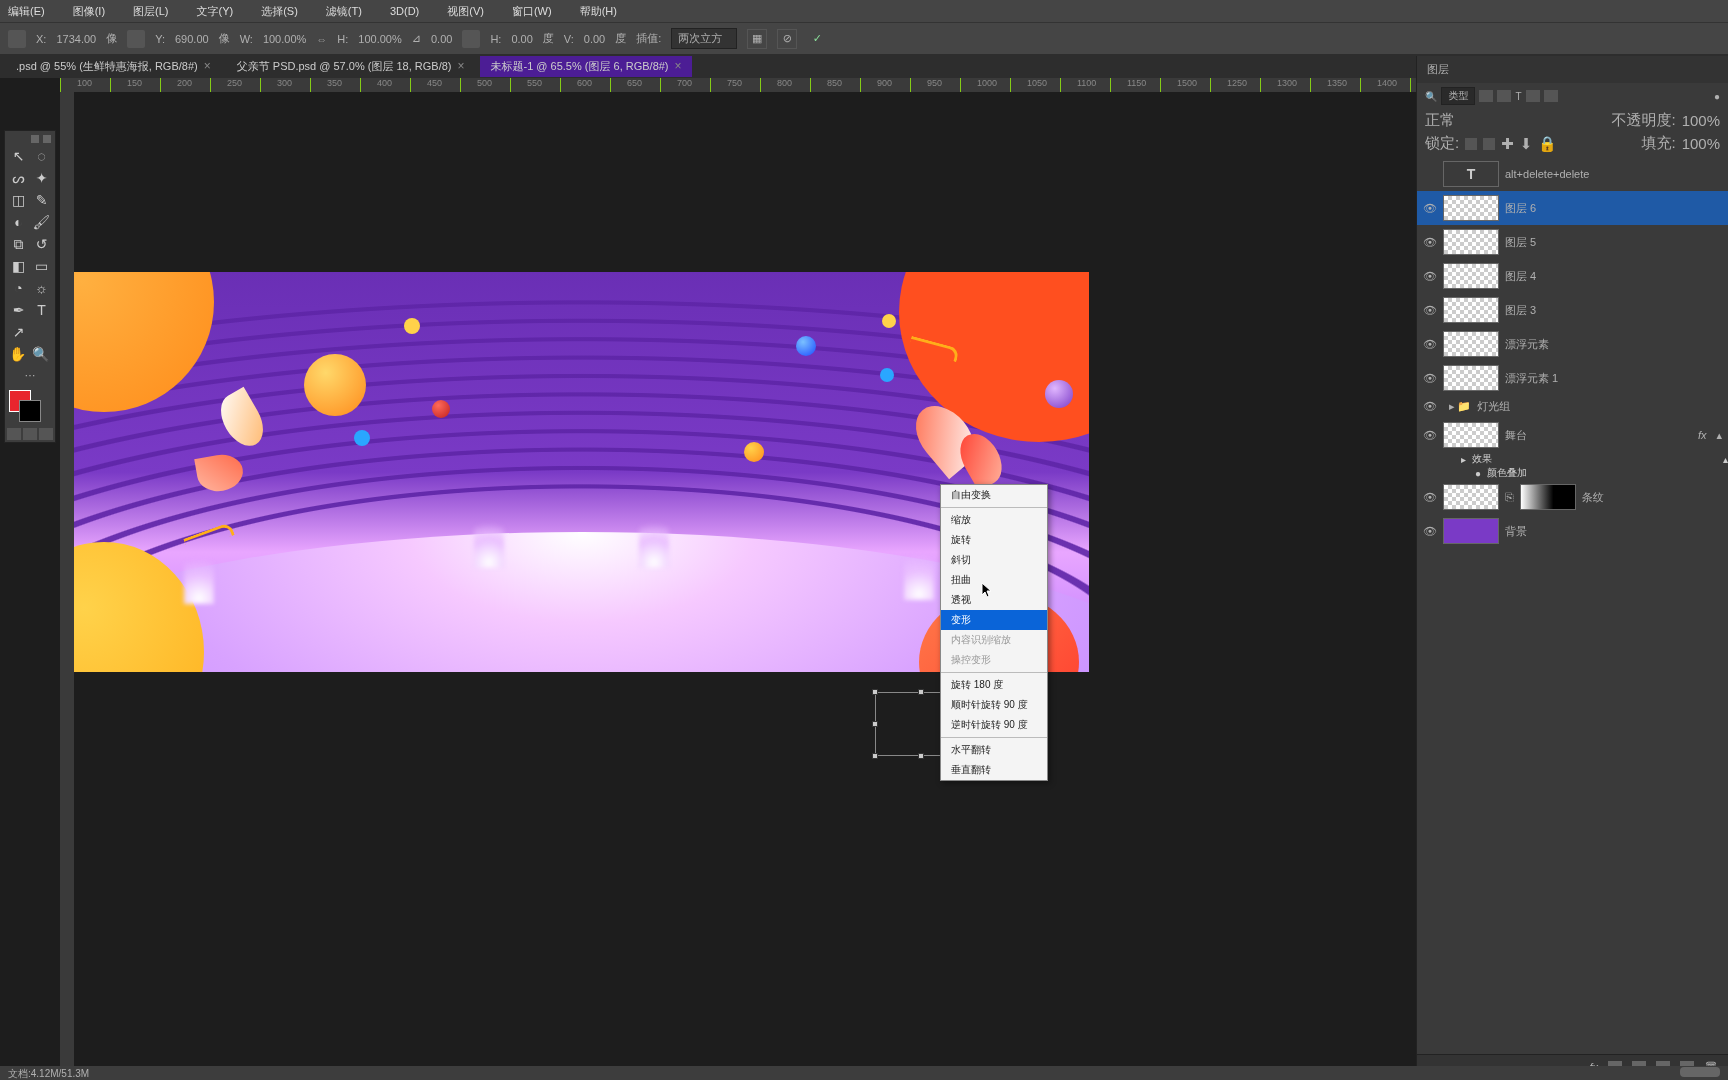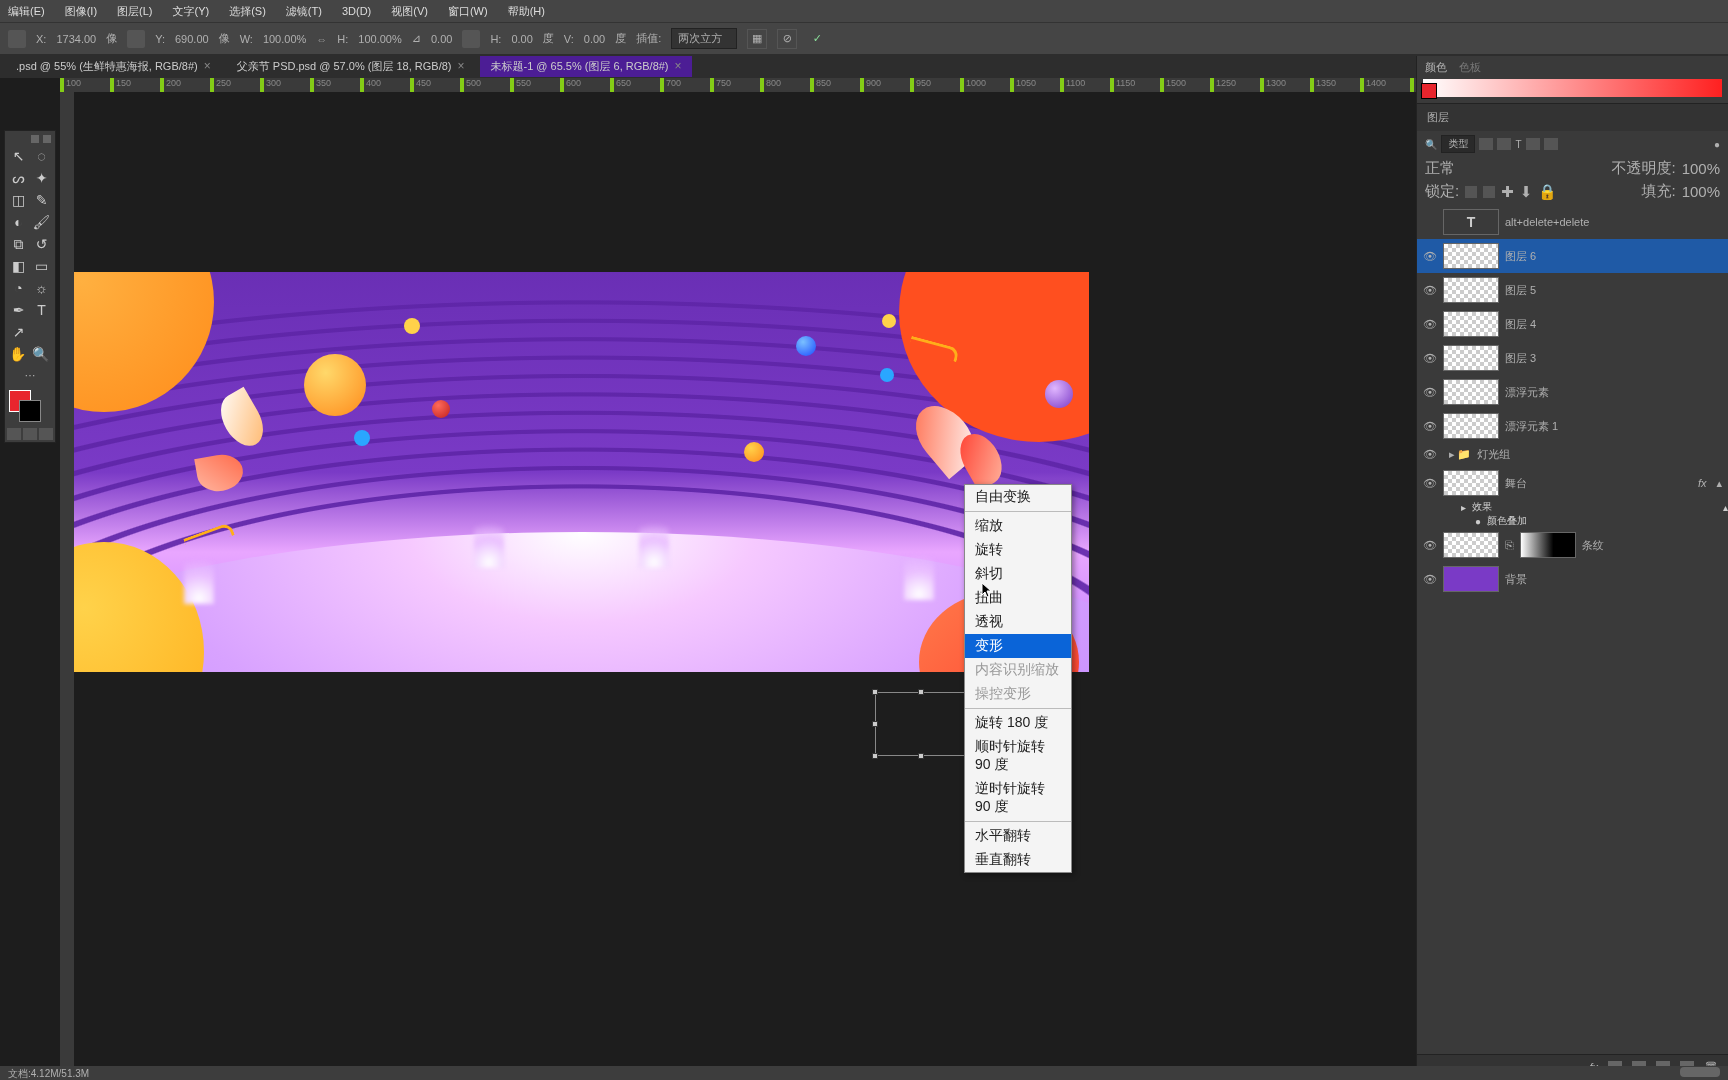--- a/index.html
+++ b/index.html
@@ -1,28 +1,28 @@
 <!DOCTYPE html>
 <html><head>
 <meta charset="utf-8">
 <style>
 *{box-sizing:border-box;margin:0;padding:0;font-family:"Microsoft YaHei",Arial,sans-serif;user-select:none}
 body{background:#1d1d1d;width:1728px;height:1080px;overflow:hidden;position:relative;color:#b0b0b0;font-size:11px}
-.topbar{display:flex;align-items:center;height:22px;background:#454545;padding:4px 8px;gap:20px}
+.topbar{display:flex;align-items:center;height:22px;background:#454545;padding:4px 8px;gap:28px}
 .topbar span{font-size:11px;color:#ddd}
 .optbar{display:flex;align-items:center;height:32px;background:#454545;border-top:1px solid #333;padding:0 8px;gap:10px;font-size:11px}
 .optbar .ico{width:18px;height:18px;background:#555;border-radius:2px}
 .optbar .sel{background:#333;padding:2px 14px 2px 6px;border:1px solid #222}
 .optbar .btn{width:20px;height:20px;border:1px solid #555;display:flex;align-items:center;justify-content:center}
 .tabbar{display:flex;align-items:center;height:24px;background:#2d2d2d;padding:6px 6px;gap:6px}
 .tabbar .tab{padding:3px 10px;font-size:11px;color:#ccc;display:flex;align-items:center;gap:6px}
 .tabbar .tab.active{background:#4c1d95}
 .tabbar .x{color:#888;font-size:12px}
 .ruler-h{position:absolute;left:60px;right:250px;top:78px;height:14px;background:#3a3a3a;color:#888;font-size:9px;display:flex;overflow:hidden}
-.ruler-h span{flex:none;width:50px;border-left:4px solid #84cc16;padding-left:2px}
+.ruler-h span{flex:none;width:50px;border-left:1px solid #84cc16;padding-left:16px}
 .toolbox{position:absolute;left:4px;top:130px;width:52px;background:#3d3d3d;border:1px solid #222;padding:2px}
 .toolbox .thead{display:flex;justify-content:flex-end;gap:4px;padding:2px}
 .toolbox .thead i{width:8px;height:8px;background:#666}
 .toolbox .row{display:flex}
 .toolbox .tool{width:24px;height:22px;display:flex;align-items:center;justify-content:center;color:#ccc;font-size:14px}
 .swatch{margin-top:6px;position:relative;width:36px;height:36px}
 .swatch .fg{position:absolute;left:2px;top:2px;width:22px;height:22px;background:#e8252d;border:1px solid #fff}
 .swatch .bg{position:absolute;right:2px;bottom:2px;width:22px;height:22px;background:#000;border:1px solid #888}
 .toolbox .foot{display:flex;gap:2px;margin-top:4px}
 .toolbox .foot i{width:14px;height:12px;background:#555}
@@ -55,21 +55,21 @@
 .squig{position:absolute;width:50px;height:14px;border:3px solid #ffae1a;border-bottom:none;border-left:none;border-radius:0 10px 0 10px}
 .sq1{left:110px;top:258px;transform:rotate(-20deg)}
 .sq2{right:130px;top:70px;transform:rotate(15deg)}
 .glow{position:absolute;width:30px;height:60px;background:radial-gradient(circle at 50% 90%,#fff 0%,#eac0ff 40%,transparent 70%);filter:blur(2px)}
 .g1{left:110px;top:272px}.g2{left:400px;top:236px}.g3{left:565px;top:236px}.g4{left:830px;top:268px}
 .sel-box{position:absolute;border:1px solid #888;left:815px;top:600px;width:92px;height:64px}
 .sel-box i{position:absolute;width:6px;height:6px;background:#ccc;border:1px solid #333}
 .sel-box .tl{left:-4px;top:-4px}.sel-box .tr{right:-4px;top:-4px}.sel-box .bl{left:-4px;bottom:-4px}.sel-box .br{right:-4px;bottom:-4px}
 .sel-box .tm{left:50%;top:-4px;margin-left:-3px}.sel-box .bm{left:50%;bottom:-4px;margin-left:-3px}
 .sel-box .ml{left:-4px;top:50%;margin-top:-3px}.sel-box .mr{right:-4px;top:50%;margin-top:-3px}
-.ctxmenu{position:absolute;left:964px;top:484px;width:108px;background:#f4f4f4;border:1px solid #888;font-size:14px;color:#222;box-shadow:2px 2px 6px rgba(0,0,0,.4)}
+.ctxmenu{position:absolute;left:940px;top:484px;width:108px;background:#f4f4f4;border:1px solid #888;font-size:10px;color:#222;box-shadow:2px 2px 6px rgba(0,0,0,.4)}
 .ctxmenu div{padding:3px 10px}
 .ctxmenu .sep{height:1px;background:#bbb;padding:0;margin:2px 0}
 .ctxmenu .dis{color:#999}
 .ctxmenu .hi{background:#0a64d8;color:#fff}
 .rpanel{position:absolute;right:0;top:56px;width:312px;bottom:0;background:#3a3a3a;border-left:1px solid #222;display:flex;flex-direction:column}
 .rpanel .colorrow{height:48px;border-bottom:1px solid #222;display:flex;flex-direction:column}
 .rpanel .colortabs{display:flex;gap:12px;padding:4px 8px;font-size:11px}
 .rpanel .grad{height:22px;margin:0 6px 6px 6px;background:linear-gradient(90deg,#fff 0%,#ff2020 100%);position:relative}
 .rpanel .grad .tiny{position:absolute;left:-2px;bottom:-2px;width:16px;height:16px;background:#e8252d;border:1px solid #000}
 .rpanel .layerhead{padding:6px 10px;font-size:11px;background:#333}
@@ -306,29 +306,20 @@
     <div class=" ">垂直翻转</div>
   </div>
 
 <div class="cursor">
  <svg viewBox="0 0 12 18">
       <path d="M1 1 L1 13 L4 10 L6 15 L8 14 L6 9 L10 9 Z" fill="#000" stroke="#fff" stroke-width="1"></path>
     </svg>
 </div>
 
 <div class="rpanel">
- <div class="colorrow">
-  <div class="colortabs">
-   <span>颜色</span>
-   <span style="color:#777">色板</span>
-  </div>
-  <div class="grad">
-        <div class="tiny"></div>
-      </div>
- </div>
  <div class="layerhead">图层</div>
  <div class="layeropts">
   <span>🔍</span>
   <span class="sel">类型</span>
   <span class="ico"></span>
   <span class="ico"></span>
   <span>T</span>
   <span class="ico"></span>
   <span class="ico"></span>
   <span style="margin-left:auto">●</span>

